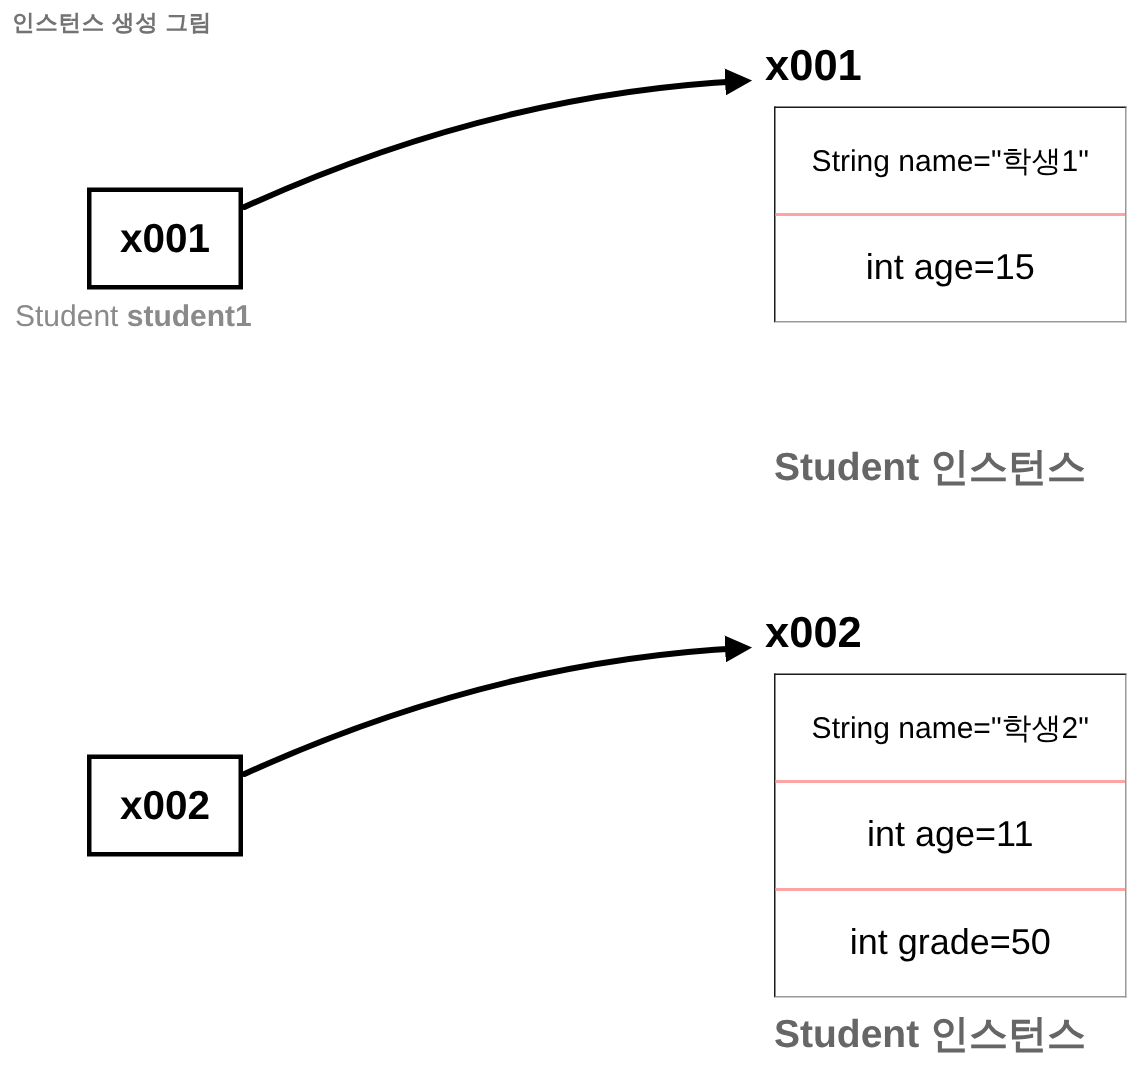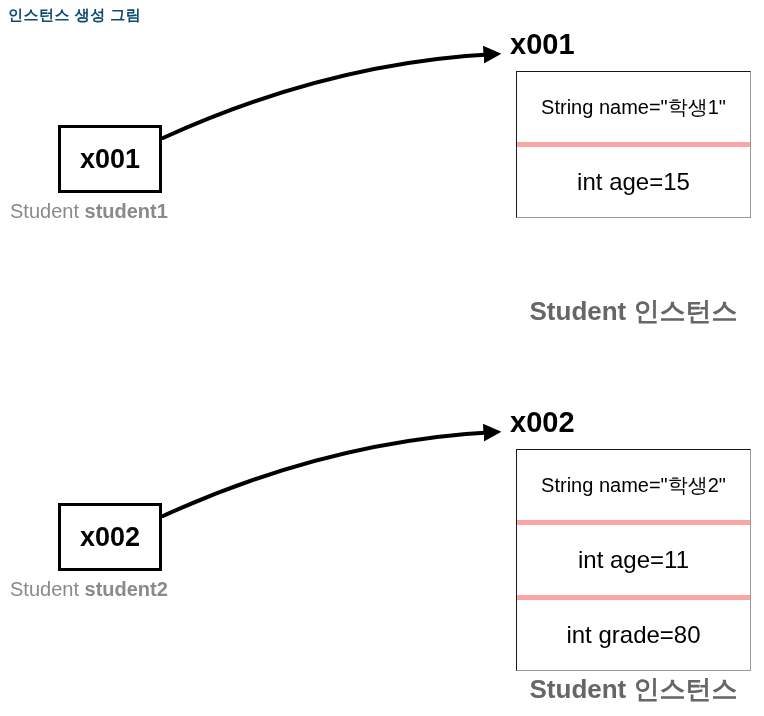--- a/index.html
+++ b/index.html
@@ -14,21 +14,21 @@
     height: 716px;
     background: #ffffff;
     overflow: hidden;
   }
   .title {
     position: absolute;
     left: 8px;
     top: 6px;
     font-size: 15px;
     font-weight: bold;
-    color: #0c4a6e;
+    color: #737373;
     letter-spacing: 0.5px;
   }
   .group {
     position: absolute;
     left: 0;
     width: 764px;
     height: 340px;
   }
   .group.g1 { top: 0; }
   .group.g2 { top: 378px; }
@@ -94,28 +94,28 @@
   .fieldrow {
     height: 70px;
     display: flex;
     align-items: center;
     justify-content: center;
     font-size: 24px;
     color: #000000;
     white-space: nowrap;
   }
   .fieldrow.first { font-size: 20px; }
-  .fieldrow + .fieldrow { border-top: 5px solid #fca5a5; }
+  .fieldrow + .fieldrow { border-top: 2px solid #fca5a5; }
 
   .instcap {
     position: absolute;
     left: 516px;
     top: 294px;
     width: 235px;
-    text-align: center;
+    text-align: left;
     font-size: 26px;
     font-weight: bold;
     color: #666666;
     white-space: nowrap;
   }
 </style>
 </head>
 <body>
 
 <div class="page">
@@ -158,29 +158,25 @@
           <path d="M0,0 L10,5 L0,10 z" fill="#000000"></path>
         </marker>
       </defs>
       <path d="M163,138 Q330,62 496,54" fill="none" stroke="#000000" stroke-width="4" stroke-linecap="round" marker-end="url(#ah2)"></path>
     </svg>
 
     <div class="refbox">
       <span>x002</span>
     </div>
 
-    <div class="varcap">
-      <span>Student</span>
-      <b>student2</b>
-    </div>
 
     <div class="addr">x002</div>
 
     <div class="fieldtable">
       <div class="fieldrow first">String name="학생2"</div>
       <div class="fieldrow">int age=11</div>
-      <div class="fieldrow">int grade=80</div>
+      <div class="fieldrow">int grade=50</div>
     </div>
 
     <div class="instcap">Student 인스턴스</div>
   </section>
 
 </div>
 
 </body></html>

